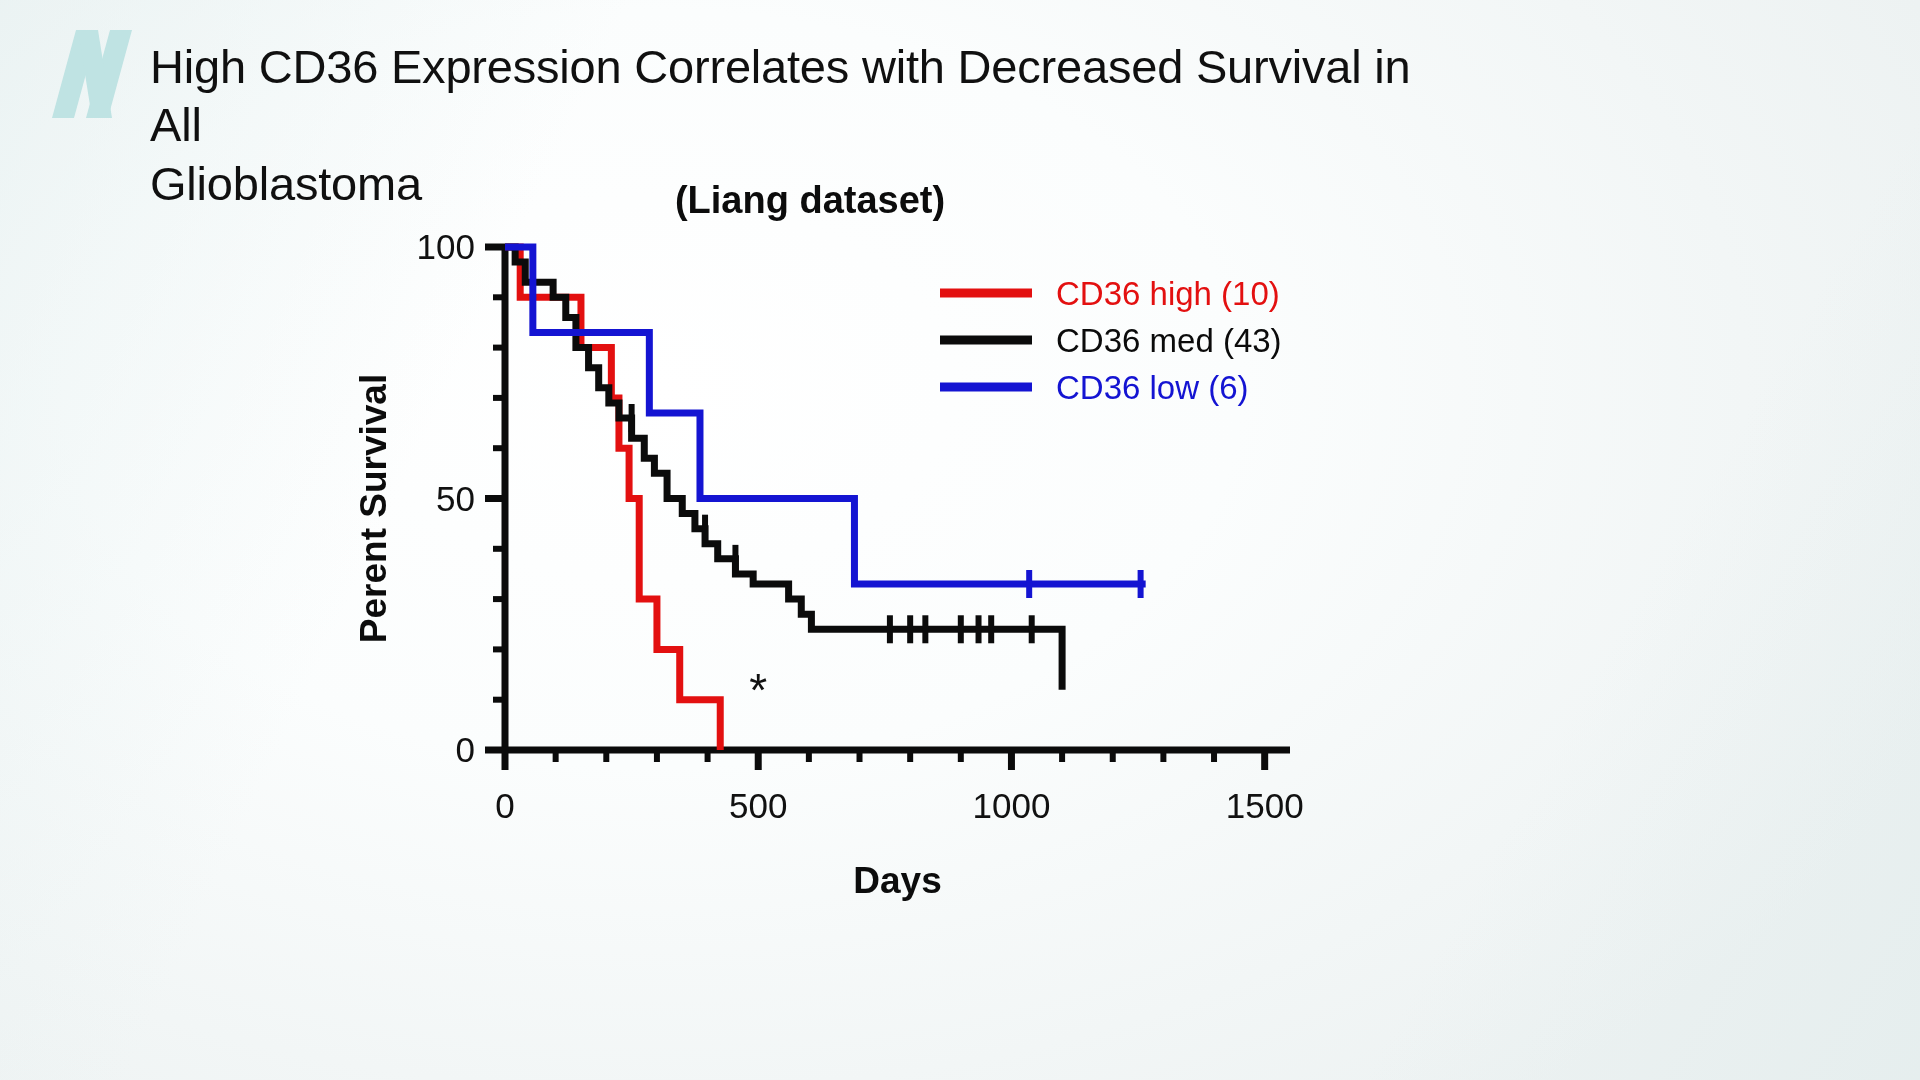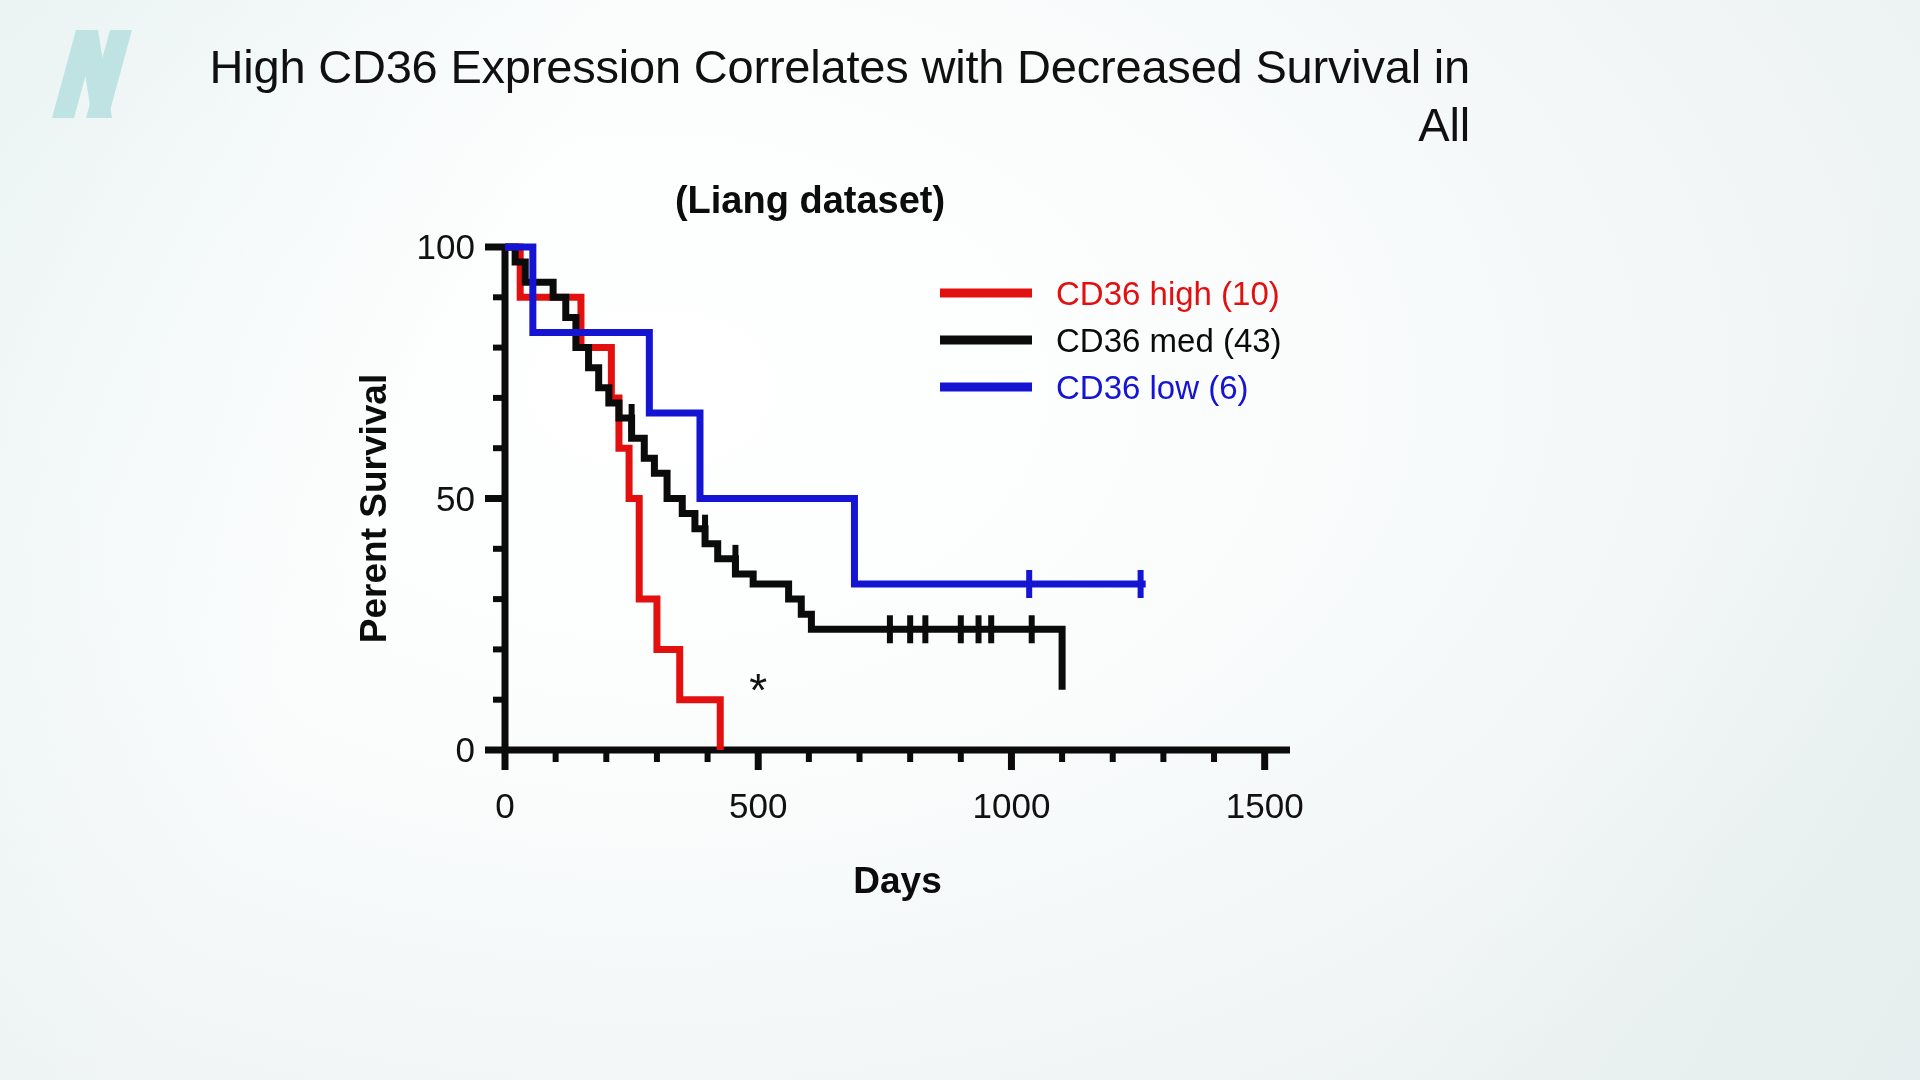--- a/index.html
+++ b/index.html
@@ -44,21 +44,21 @@
     height: 112px;
     z-index: 3;
   }
 
   
   .title {
     position: absolute;
     left: 150px;
     top: 38px;
     width: 1320px;
-    text-align: right;
+    text-align: left;
     font-size: 47px;
     line-height: 1.24;
     font-weight: 400;
     color: #101010;
     letter-spacing: -0.2px;
     z-index: 2;
   }
 
   
   .figure {
@@ -114,20 +114,21 @@
         <polygon points="18,100 42,12 64,12 40,100"></polygon>
         <polygon points="52,100 76,12 98,12 74,100"></polygon>
         <polygon points="44,12 64,12 78,100 58,100"></polygon>
       </g>
     </svg>
   </div>
 
   <div class="title">
     <span>High CD36 Expression Correlates with Decreased Survival in All</span>
     <br>
+    <span>Glioblastoma</span>
   </div>
 
   <div class="figure">
     <svg id="chart-svg" viewBox="0 0 1010 740" aria-hidden="false">
 
       <text class="chart-subtitle" id="chart-subtitle" x="480" y="48" text-anchor="middle">(Liang dataset)</text>
 
       <g id="axis-layer">
           <line x1="175" y1="82" x2="175" y2="585" stroke="#0b0b0b" stroke-width="7"></line>
           <line x1="175" y1="585" x2="960" y2="585" stroke="#0b0b0b" stroke-width="7"></line>

